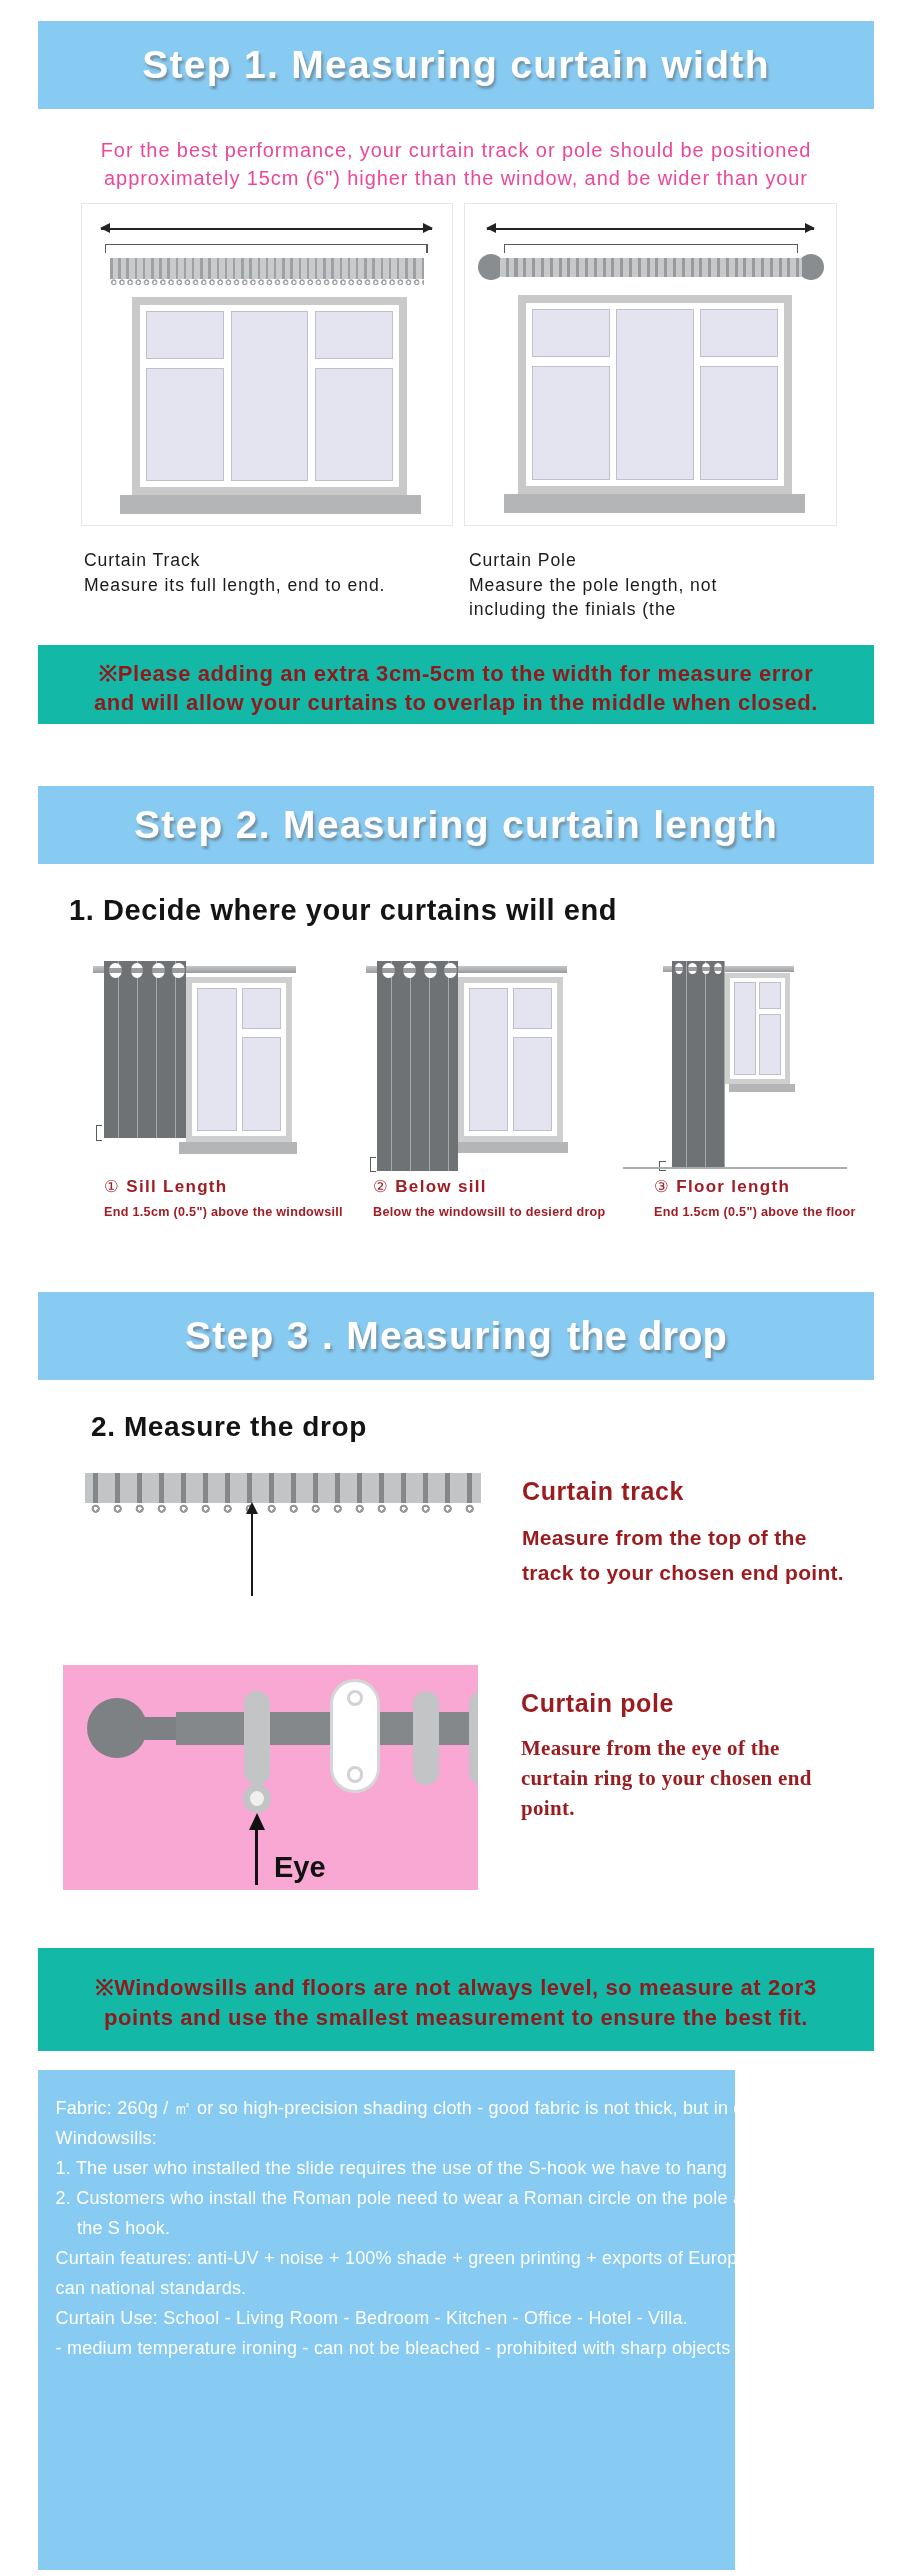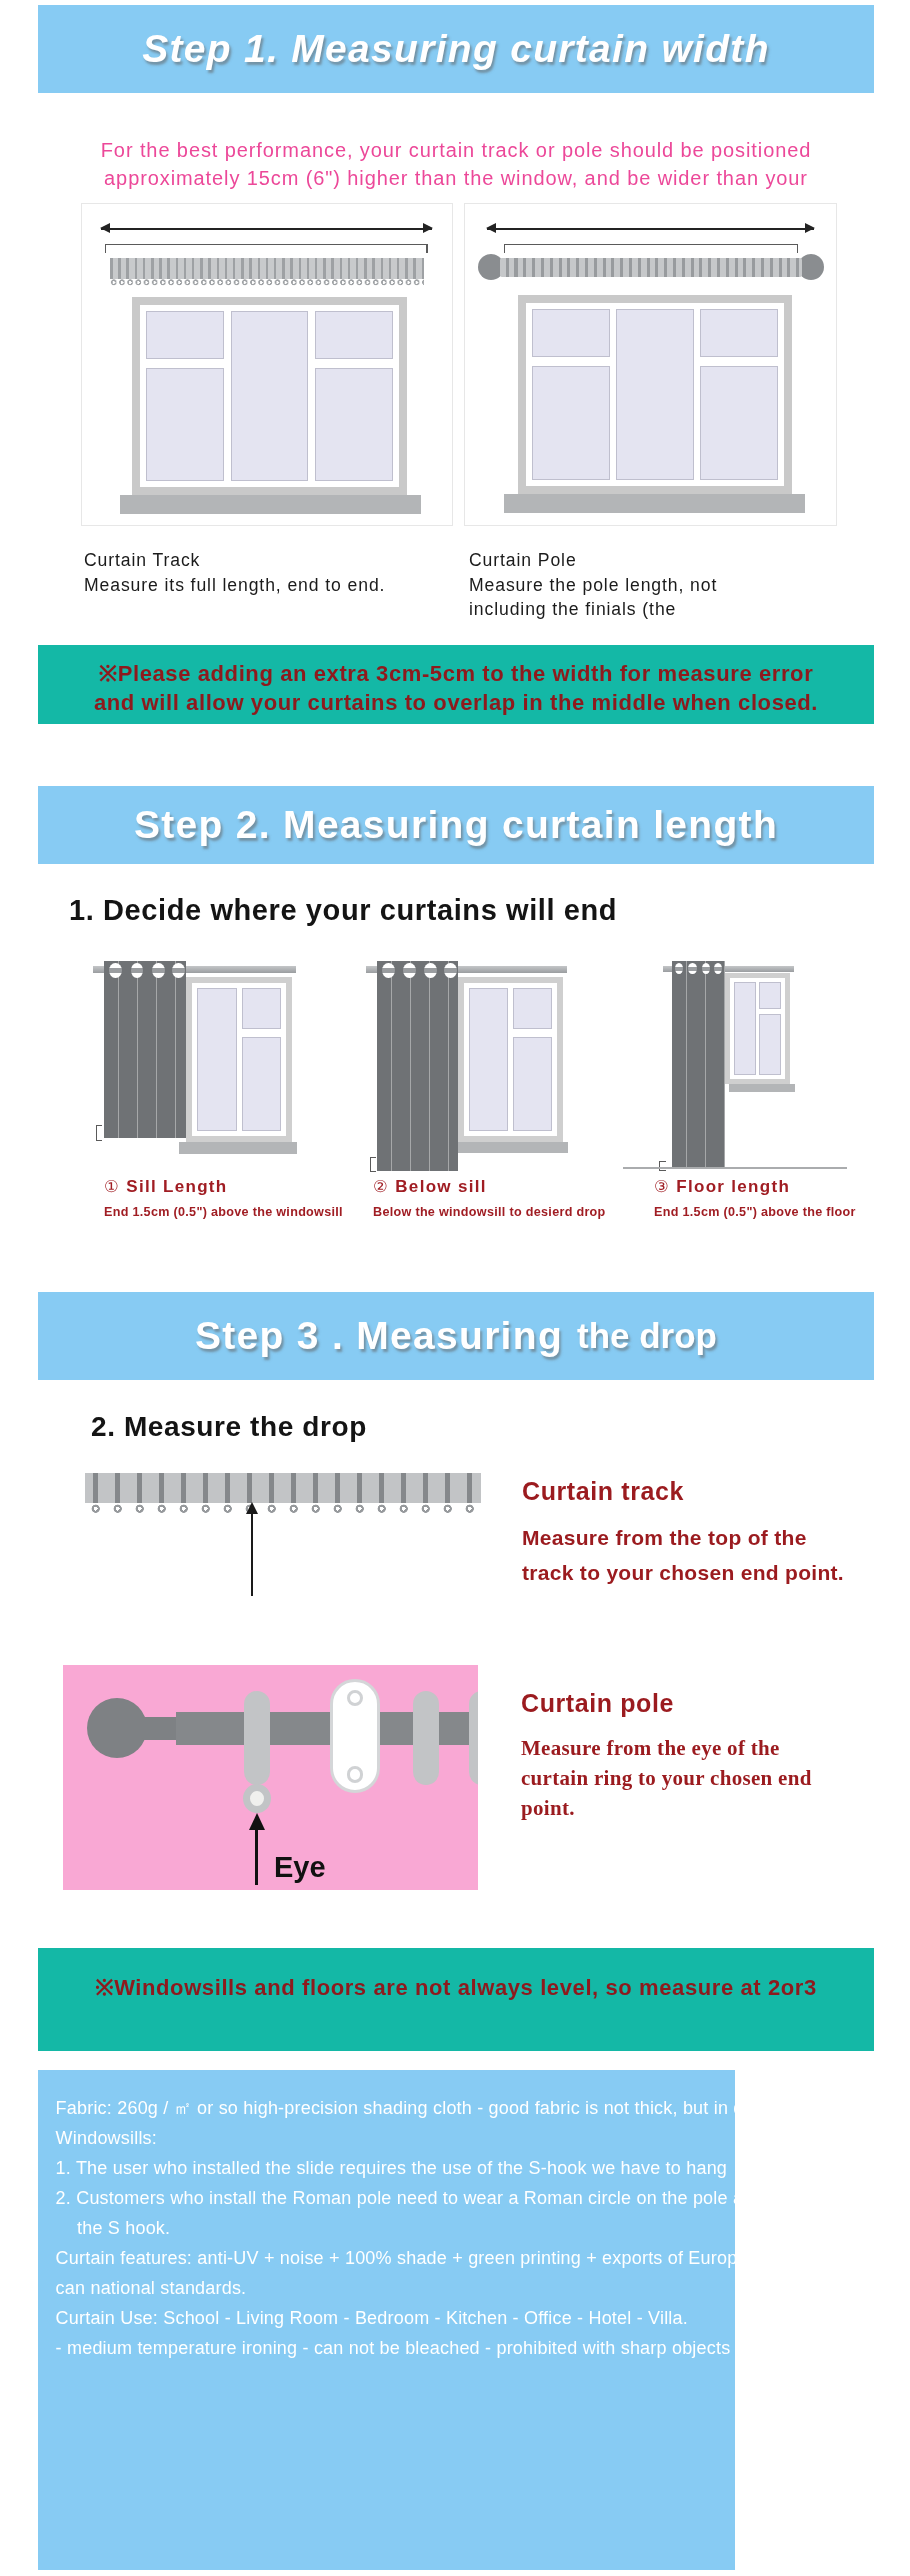--- a/index.html
+++ b/index.html
@@ -5,24 +5,24 @@
   html,body{margin:0;padding:0;background:#fff;}
   .page{position:relative;width:910px;height:2576px;background:#ffffff;overflow:hidden;
         font-family:"Liberation Sans", sans-serif;}
   .abs{position:absolute;}
 
   
   .band{position:absolute;left:38px;width:836px;height:88px;background:#87CBF3;
         display:flex;align-items:center;justify-content:center;}
   .band-title{font-size:39px;font-weight:bold;color:#ffffff;letter-spacing:1.3px;
         text-shadow:1.9px 2.5px 2.5px rgba(96,96,96,.55);white-space:nowrap;}
-  #band1{top:5px;font-style:italic;}
+  #band1{top:21px;}
   #band2{top:786px;height:78px;}
   #band3{top:1292px;}
-  .band-title-sub{font-size:35px;font-weight:bold;color:#ffffff;margin-left:14px;
+  .band-title-sub{font-size:40px;font-weight:bold;color:#ffffff;margin-left:14px;
         text-shadow:1.9px 2.5px 2.5px rgba(96,96,96,.55);}
 
   
   #intro{left:38px;top:136px;width:836px;text-align:center;color:#ec4899;
          font-size:20px;letter-spacing:0.9px;}
   #intro div{line-height:28px;white-space:nowrap;}
 
   
   .imgbox{position:absolute;top:203px;height:321px;border:1.3px solid #e7e7e7;background:#fff;}
   #box-track{left:81px;width:370px;}
@@ -350,20 +350,21 @@
     <div class="red-h">Curtain pole</div>
     <div class="red-body">
       <div>Measure from the eye of the</div>
       <div>curtain ring to your chosen end</div>
       <div>point.</div>
     </div>
   </div>
 
   <div class="notebox" id="note2">
     <div>※Windowsills and floors are not always level, so measure at 2or3</div>
+    <div>points and use the smallest measurement to ensure the best fit.</div>
   </div>
 
   <div class="abs" id="footer">
     <div class="fline">Fabric: 260g / ㎡ or so high-precision shading cloth - good fabric is not thick, but in density.</div>
     <div class="fline">Windowsills:</div>
     <div class="fline">1. The user who installed the slide requires the use of the S-hook we have to hang</div>
     <div class="fline">2. Customers who install the Roman pole need to wear a Roman circle on the pole and then use</div>
     <div class="fline indent">the S hook.</div>
     <div class="fline">Curtain features: anti-UV + noise + 100% shade + green printing + exports of European and Ameri-</div>
     <div class="fline">can national standards.</div>

